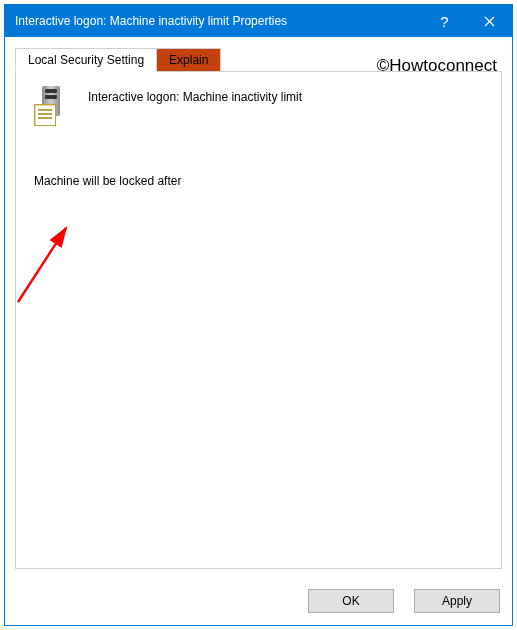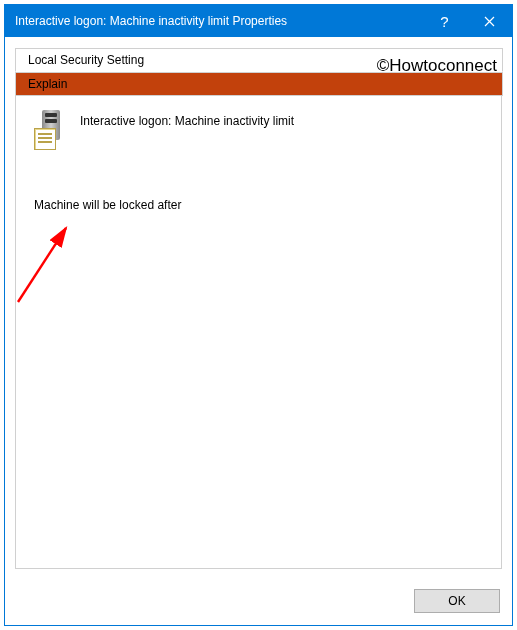--- a/index.html
+++ b/index.html
@@ -46,21 +46,20 @@
     .content {
       flex: 1;
       padding: 10px;
       display: flex;
       flex-direction: column;
     }
     .tabs {
       display: flex;
       position: relative;
       z-index: 2;
-      flex-direction: column;
     }
     .tab {
       padding: 4px 12px;
       border: 1px solid #d0d0d0;
       background: #fff;
       font-size: 12px;
       position: relative;
       top: 1px;
       margin-right: -1px;
     }
@@ -74,21 +73,21 @@
     .tab-panel {
       border: 1px solid #d0d0d0;
       flex: 1;
       padding: 14px 18px;
       position: relative;
       z-index: 1;
     }
     .policy-header {
       display: flex;
       align-items: flex-start;
-      gap: 10px;
+      gap: 18px;
       margin-bottom: 46px;
     }
     .policy-icon {
       width: 36px;
       height: 42px;
       position: relative;
       flex-shrink: 0;
     }
     .server {
       position: absolute;
@@ -232,20 +231,21 @@
         <div class="policy-title">Interactive logon: Machine inactivity limit</div>
       </div>
       <div class="field-section">
         <div class="field-label">Machine will be locked after</div>
       </div>
     </div>
   </div>
 
   <div class="button-row">
     <button class="btn">OK</button>
+    <button class="btn">Apply</button>
   </div>
 </div>
 
 <div class="watermark">©Howtoconnect</div>
 
 <svg class="arrow-annot" width="70" height="90">
   <defs>
     <marker id="ah" markerWidth="10" markerHeight="10" refX="8" refY="3" orient="auto">
       <path d="M0,0 L9,3 L0,6 Z" fill="#ff0000"></path>
     </marker>

